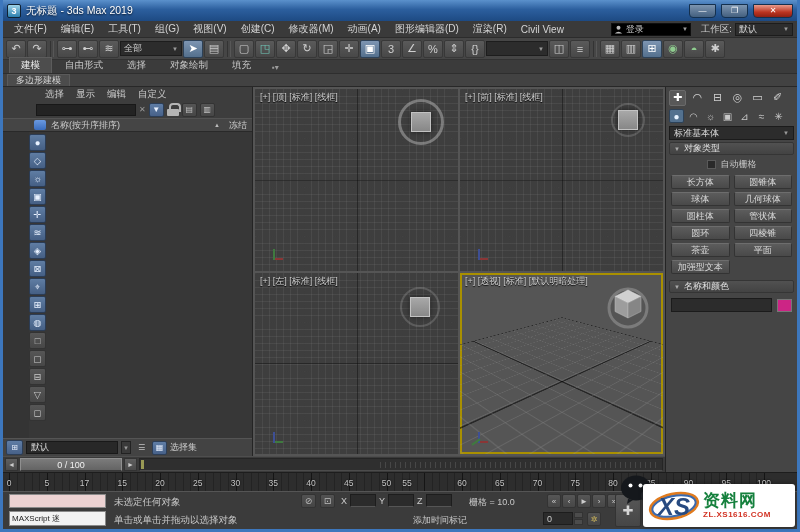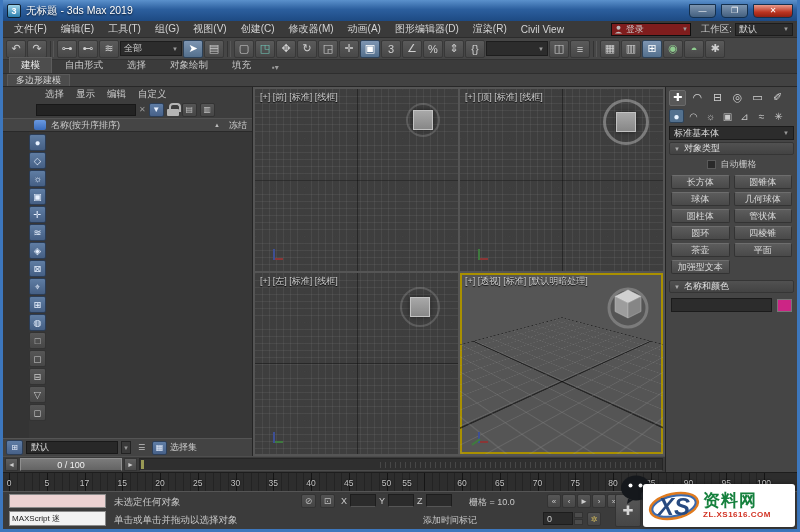--- a/index.html
+++ b/index.html
@@ -9,21 +9,21 @@
 .titlebar{height:21px;background:linear-gradient(#5b91cc,#2c5f9e 45%,#1d4a83);display:flex;align-items:center;padding:0 4px;gap:5px;flex:none}
 .appicon{width:14px;height:14px;border-radius:2px;background:linear-gradient(#9fd3e8,#2c7fae);border:1px solid #123;color:#fff;font-size:9px;font-weight:bold;display:flex;align-items:center;justify-content:center}
 .wtitle{color:#fff;font-size:10.5px;text-shadow:0 1px 2px rgba(0,0,0,.8)}
 .tspacer{flex:1}
 .winbtn{width:27px;height:14px;border:1px solid #14304e;border-radius:0 0 4px 4px;background:linear-gradient(#7d95b0,#44607f);color:#fff;font-size:8px;line-height:12px;text-align:center}
 .winbtn.close{width:40px;background:linear-gradient(#e89a8b,#bb3421 60%,#8f2013)}
 
 .menubar{height:17px;background:#3a3a3a;border-bottom:1px solid #2c2c2c;display:flex;align-items:center;font-size:10px;color:#d5d5d5;padding:0 4px;flex:none}
 #menu-items{display:flex;align-items:center}
 .menu-item{padding:0 7px;white-space:nowrap}
-.signin{width:80px;height:13px;margin-left:8px;background:#7f1d1d;border:1px solid #0f0f0f;display:flex;align-items:center;gap:3px;padding:0 2px;color:#ccc;font-size:9px}
+.signin{width:80px;height:13px;margin-left:8px;background:#000000;border:1px solid #0f0f0f;display:flex;align-items:center;gap:3px;padding:0 2px;color:#ccc;font-size:9px}
 .signin .dda{margin-left:auto}
 .dda{font-size:6px;color:#9a9a9a}
 .wslabel{margin-left:10px;color:#cfcfcf;font-size:9.5px;white-space:nowrap}
 .wsval{width:58px;height:13px;margin-left:3px;background:#2d2d2d;border:1px solid #1c1c1c;display:flex;align-items:center;padding:0 3px;color:#ddd;font-size:9px}
 .wsval .dda{margin-left:auto}
 
 .toolbar{height:22px;background:#464646;border-bottom:1px solid #323232;display:flex;align-items:center;padding:0 3px;gap:1px;flex:none;overflow:hidden}
 .tb-icon{width:20px;height:18px;flex:none;display:flex;align-items:center;justify-content:center;font-size:11px;color:#cfcfcf;background:linear-gradient(#5a5a5a,#484848);border:1px solid #383838;border-radius:2px}
 .tb-icon.on{background:linear-gradient(#7d95b2,#54708d);border-color:#2d4157;color:#fff}
 .tb-icon.teal{color:#6fc7b8}
@@ -133,21 +133,21 @@
 .ms-white{position:absolute;left:6px;top:19px;width:97px;height:15px;background:#f2f2f2;border:1px solid #8a8a8a;color:#222;font-size:8px;display:flex;align-items:center;padding:0 2px;white-space:nowrap;overflow:hidden}
 .sline{position:absolute;left:111px;top:4px;white-space:nowrap}
 .pline{position:absolute;left:111px;top:22px;white-space:nowrap}
 .st-ico{position:absolute;width:15px;height:14px;display:flex;align-items:center;justify-content:center;font-size:9px;color:#bbb;background:linear-gradient(#525252,#454545);border:1px solid #333;border-radius:2px}
 #coords{position:absolute;left:338px;top:2px;display:flex;align-items:center;gap:3px}
 .coord-label{font-size:9px;color:#ccc}
 .coord-field{width:26px;height:13px;background:#2b2b2b;border:1px solid #1d1d1d;border-bottom-color:#555}
 .gridro{position:absolute;left:466px;top:4px;white-space:nowrap;font-size:9px}
 #playback{position:absolute;left:544px;top:2px;display:flex;gap:1px}
 .pb-btn{width:14px;height:14px;background:linear-gradient(#565656,#474747);border:1px solid #333;color:#ccc;font-size:8px;display:flex;align-items:center;justify-content:center;border-radius:2px}
-.addtag{position:absolute;left:420px;top:22px;white-space:nowrap;font-size:9px}
+.addtag{position:absolute;left:410px;top:22px;white-space:nowrap;font-size:9px}
 .framefield{position:absolute;left:540px;top:20px;width:30px;height:13px;background:#2b2b2b;border:1px solid #1d1d1d;color:#ccc;font-size:9px;display:flex;align-items:center;padding:0 3px}
 .spincol{position:absolute;left:571px;top:20px;width:9px;height:13px;display:flex;flex-direction:column;gap:1px}
 .spincol i{flex:1;background:#4c4c4c;border:1px solid #333;position:relative}
 .kfico{position:absolute;left:584px;top:20px;width:14px;height:14px;display:flex;align-items:center;justify-content:center;font-size:8px;color:#c9b25a;background:linear-gradient(#525252,#454545);border:1px solid #333;border-radius:2px}
 .bigkey{position:absolute;left:612px;top:2px;width:26px;height:33px;background:linear-gradient(#585858,#464646);border:1px solid #333;border-radius:2px;color:#d5d5d5;font-size:13px;display:flex;align-items:center;justify-content:center}
 .sk-btn{position:absolute;width:58px;height:15px;background:linear-gradient(#545454,#464646);border:1px solid #333;color:#ccc;font-size:9px;display:flex;align-items:center;justify-content:center;white-space:nowrap}
 
 .watermark{position:absolute;right:0;bottom:0;z-index:60}
 .wm-card{position:absolute;right:2px;bottom:2px;width:152px;height:43px;background:#fff;border-radius:3px;display:flex;align-items:center;padding:2px 5px;gap:3px;box-shadow:0 0 4px rgba(0,0,0,.4)}
 .wm-texts{display:flex;flex-direction:column;line-height:1}
@@ -310,44 +310,44 @@
               </span>
             <span class="exp-ico" style="background:none;border-color:transparent">☰</span>
             <span class="exp-ico blue">▦</span>
             <span style="font-size:9px">选择集</span>
           </div>
         </div>
 
         <div class="viewports">
 
           <div class="vp">
+            <span class="vp-label">[+] [顶] [标准] [线框]</span>
+            <span class="axv"></span>
+            <span class="axh"></span>
+            <span class="vcube">
+                <span class="vc-ring"></span>
+                <span class="vc-face"></span>
+              </span>
+            <span class="tripod">
+                <i class="tp h c-red"></i>
+                <i class="tp v c-grn"></i>
+              </span>
+          </div>
+
+          <div class="vp">
             <span class="vp-label">[+] [前] [标准] [线框]</span>
             <span class="axv"></span>
             <span class="axh"></span>
             <span class="vcube sm">
                 <span class="vc-ring"></span>
                 <span class="vc-face"></span>
               </span>
             <span class="tripod">
                 <i class="tp h c-red"></i>
                 <i class="tp v c-blu"></i>
-              </span>
-          </div>
-
-          <div class="vp">
-            <span class="vp-label">[+] [顶] [标准] [线框]</span>
-            <span class="axv"></span>
-            <span class="axh"></span>
-            <span class="vcube">
-                <span class="vc-ring"></span>
-                <span class="vc-face"></span>
-              </span>
-            <span class="tripod">
-                <i class="tp h c-red"></i>
-                <i class="tp v c-grn"></i>
               </span>
           </div>
 
           <div class="vp">
             <span class="vp-label">[+] [左] [标准] [线框]</span>
             <span class="axv"></span>
             <span class="axh"></span>
             <span class="vcube sm" style="width:40px;height:40px">
                 <span class="vc-ring"></span>
                 <span class="vc-face" style="inset:10px"></span>

